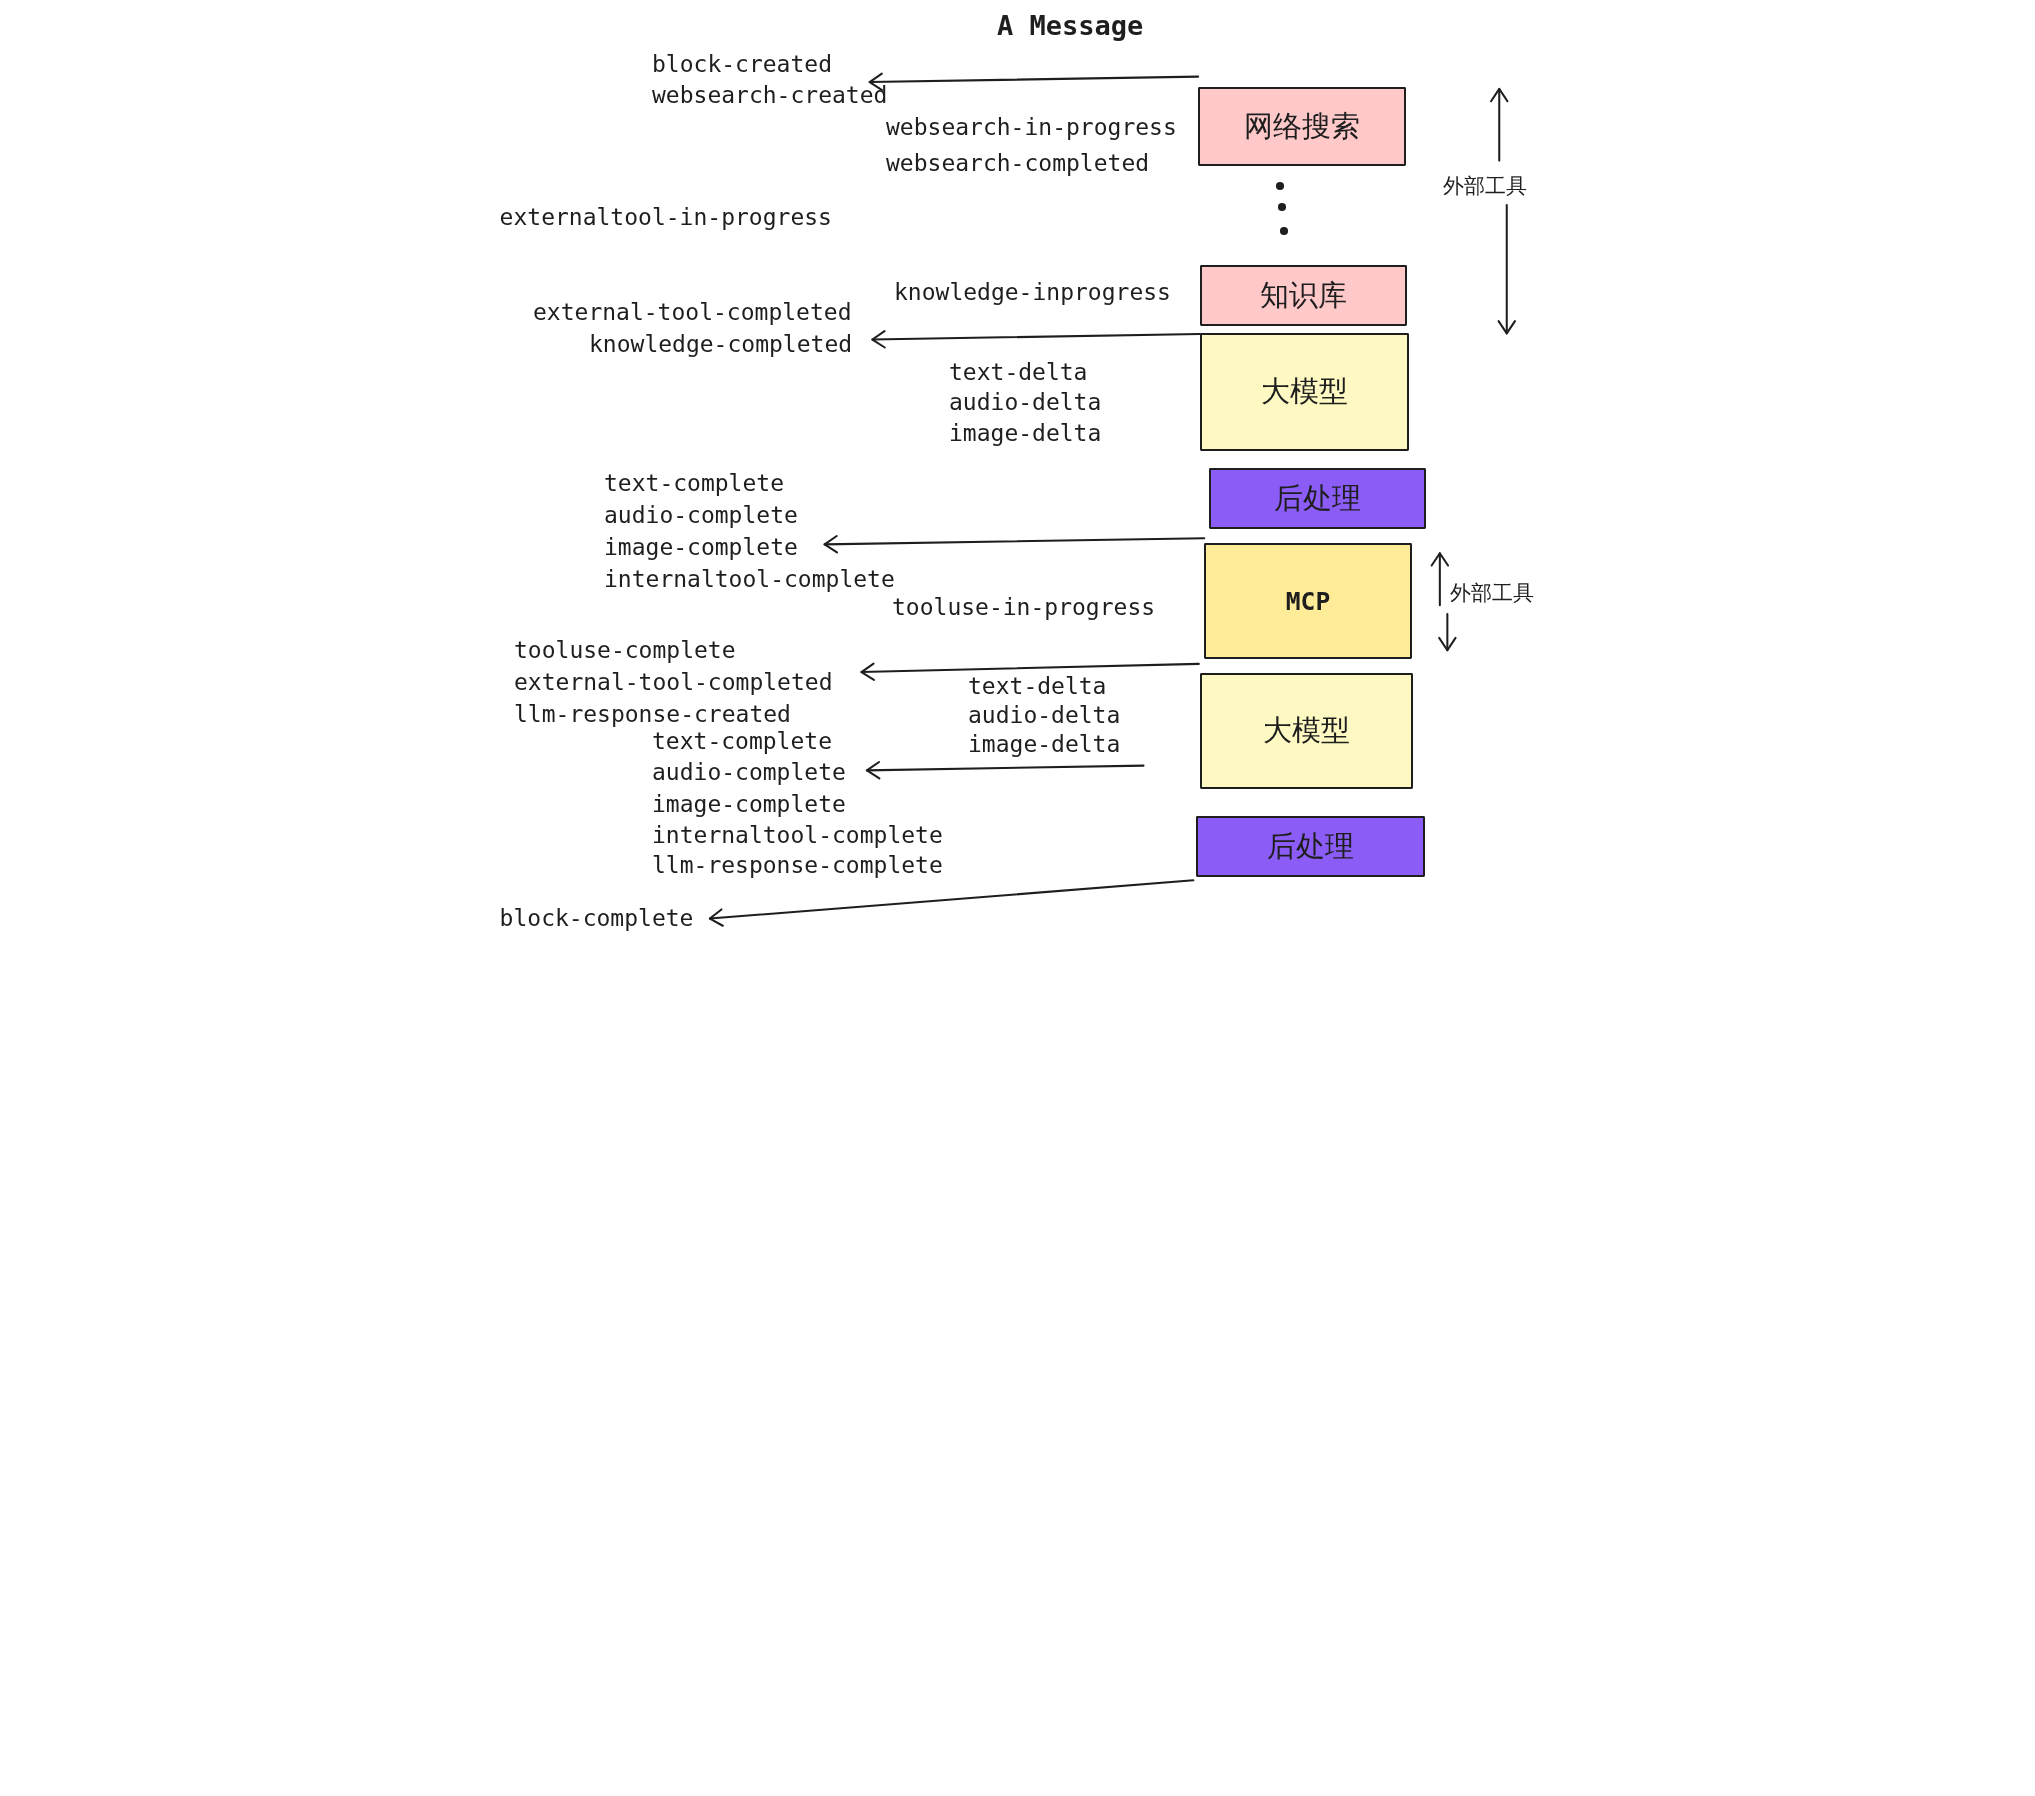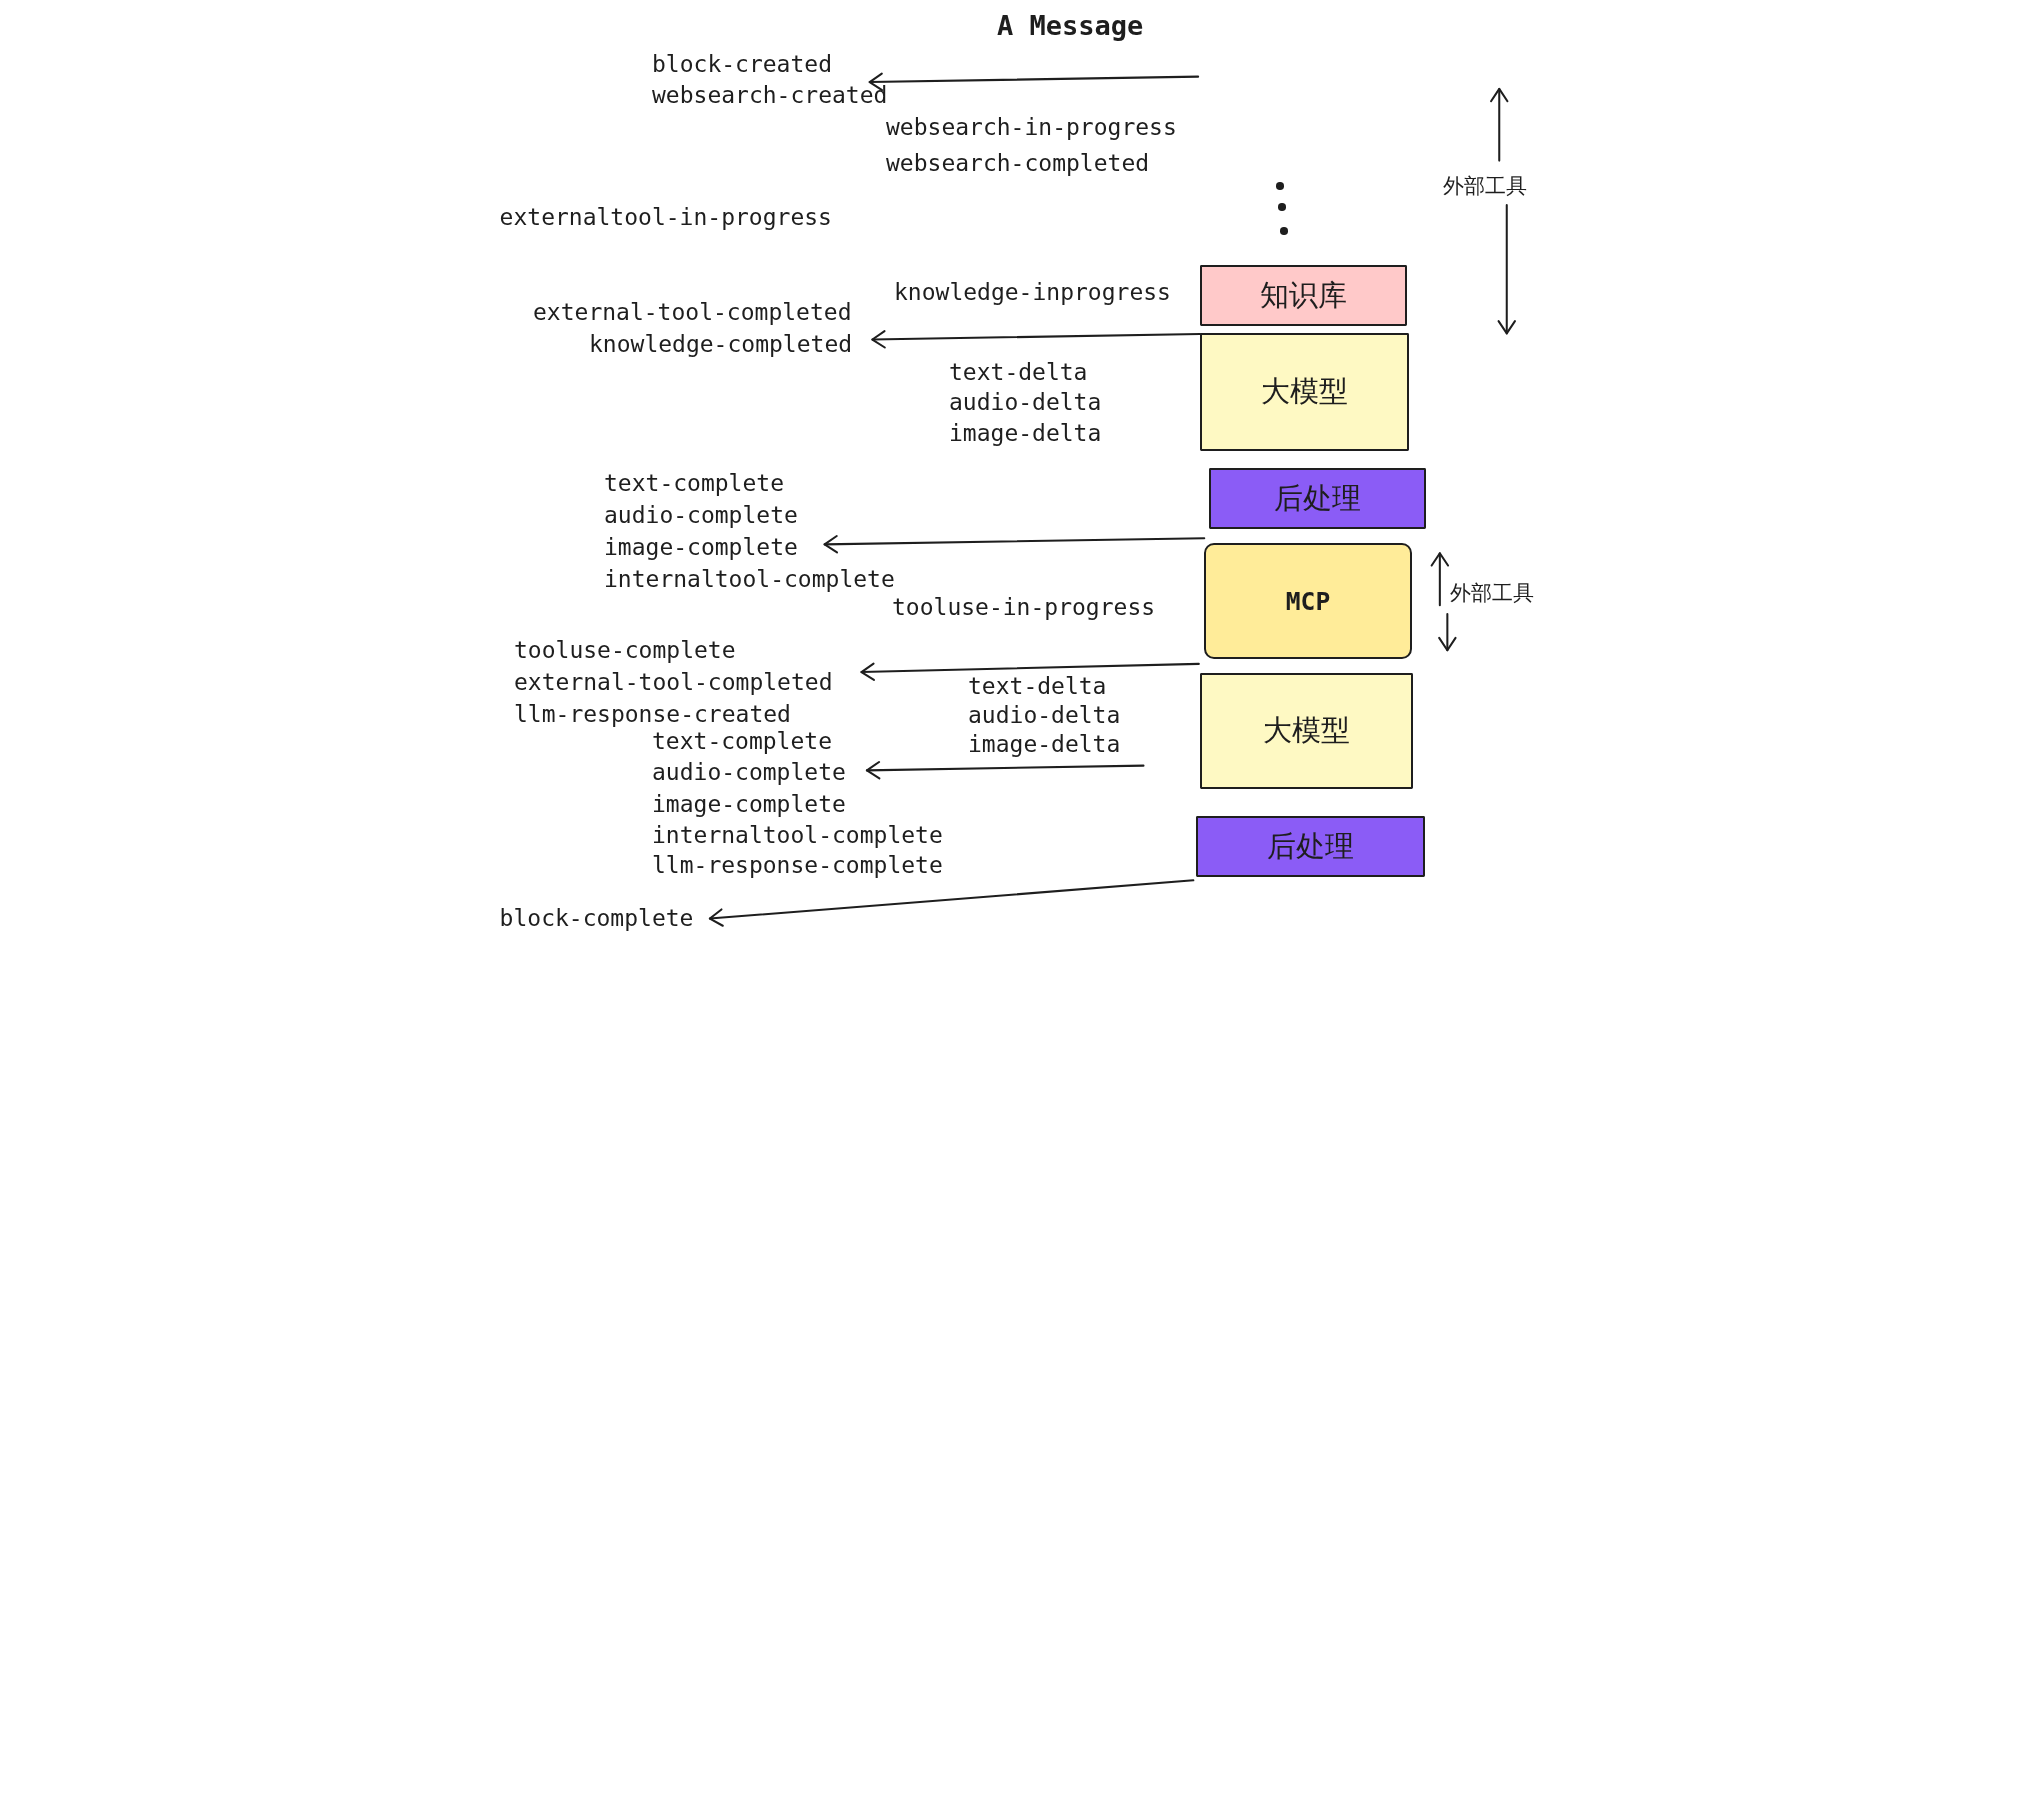--- a/index.html
+++ b/index.html
@@ -31,21 +31,21 @@
   .box .cn{
     font-family:"DejaVu Sans","Liberation Sans",sans-serif;
     font-size:29px;white-space:nowrap;
   }
   .box .mono{
     font-family:"DejaVu Sans Mono","Liberation Mono",monospace;
     font-size:24.6px;font-weight:600;white-space:nowrap;
   }
   .pink{background:#ffc9c9;}
   .green{background:#fef9c3;}
-  .yellow{background:#ffec99;border-radius:10px;}
+  .yellow{background:#ffec99;}
   .white{background:#8b5cf6;}
   .side-label{
     position:absolute;z-index:2;
     font-family:Liberation Sans, sans-serif;
     font-size:21px;white-space:nowrap;
   }
   .dot{
     position:absolute;z-index:2;width:7.5px;height:7.5px;border-radius:50%;
     background:#1e1e1e;
   }
@@ -143,20 +143,23 @@
   <div class="ev" data-name="event-text-delta-2">text-delta</div>
   <div class="ev" data-name="event-audio-delta-2">audio-delta</div>
   <div class="ev" data-name="event-image-delta-2">image-delta</div>
   <div class="ev" data-name="event-text-complete-2">text-complete</div>
   <div class="ev" data-name="event-audio-complete-2">audio-complete</div>
   <div class="ev" data-name="event-image-complete-2">image-complete</div>
   <div class="ev" data-name="event-internaltool-complete-2">internaltool-complete</div>
   <div class="ev" data-name="event-llm-response-complete">llm-response-complete</div>
   <div class="ev" data-name="event-block-complete">block-complete</div>
 
+  <div class="box pink" data-name="box-websearch">
+    <span class="cn" data-name="box-websearch-label">网络搜索</span>
+  </div>
   <div class="box pink" data-name="box-knowledge">
     <span class="cn" data-name="box-knowledge-label">知识库</span>
   </div>
   <div class="box green" data-name="box-llm-1">
     <span class="cn" data-name="box-llm-1-label">大模型</span>
   </div>
   <div class="box white" data-name="box-post-1">
     <span class="cn" data-name="box-post-1-label">后处理</span>
   </div>
   <div class="box yellow" data-name="box-mcp">

